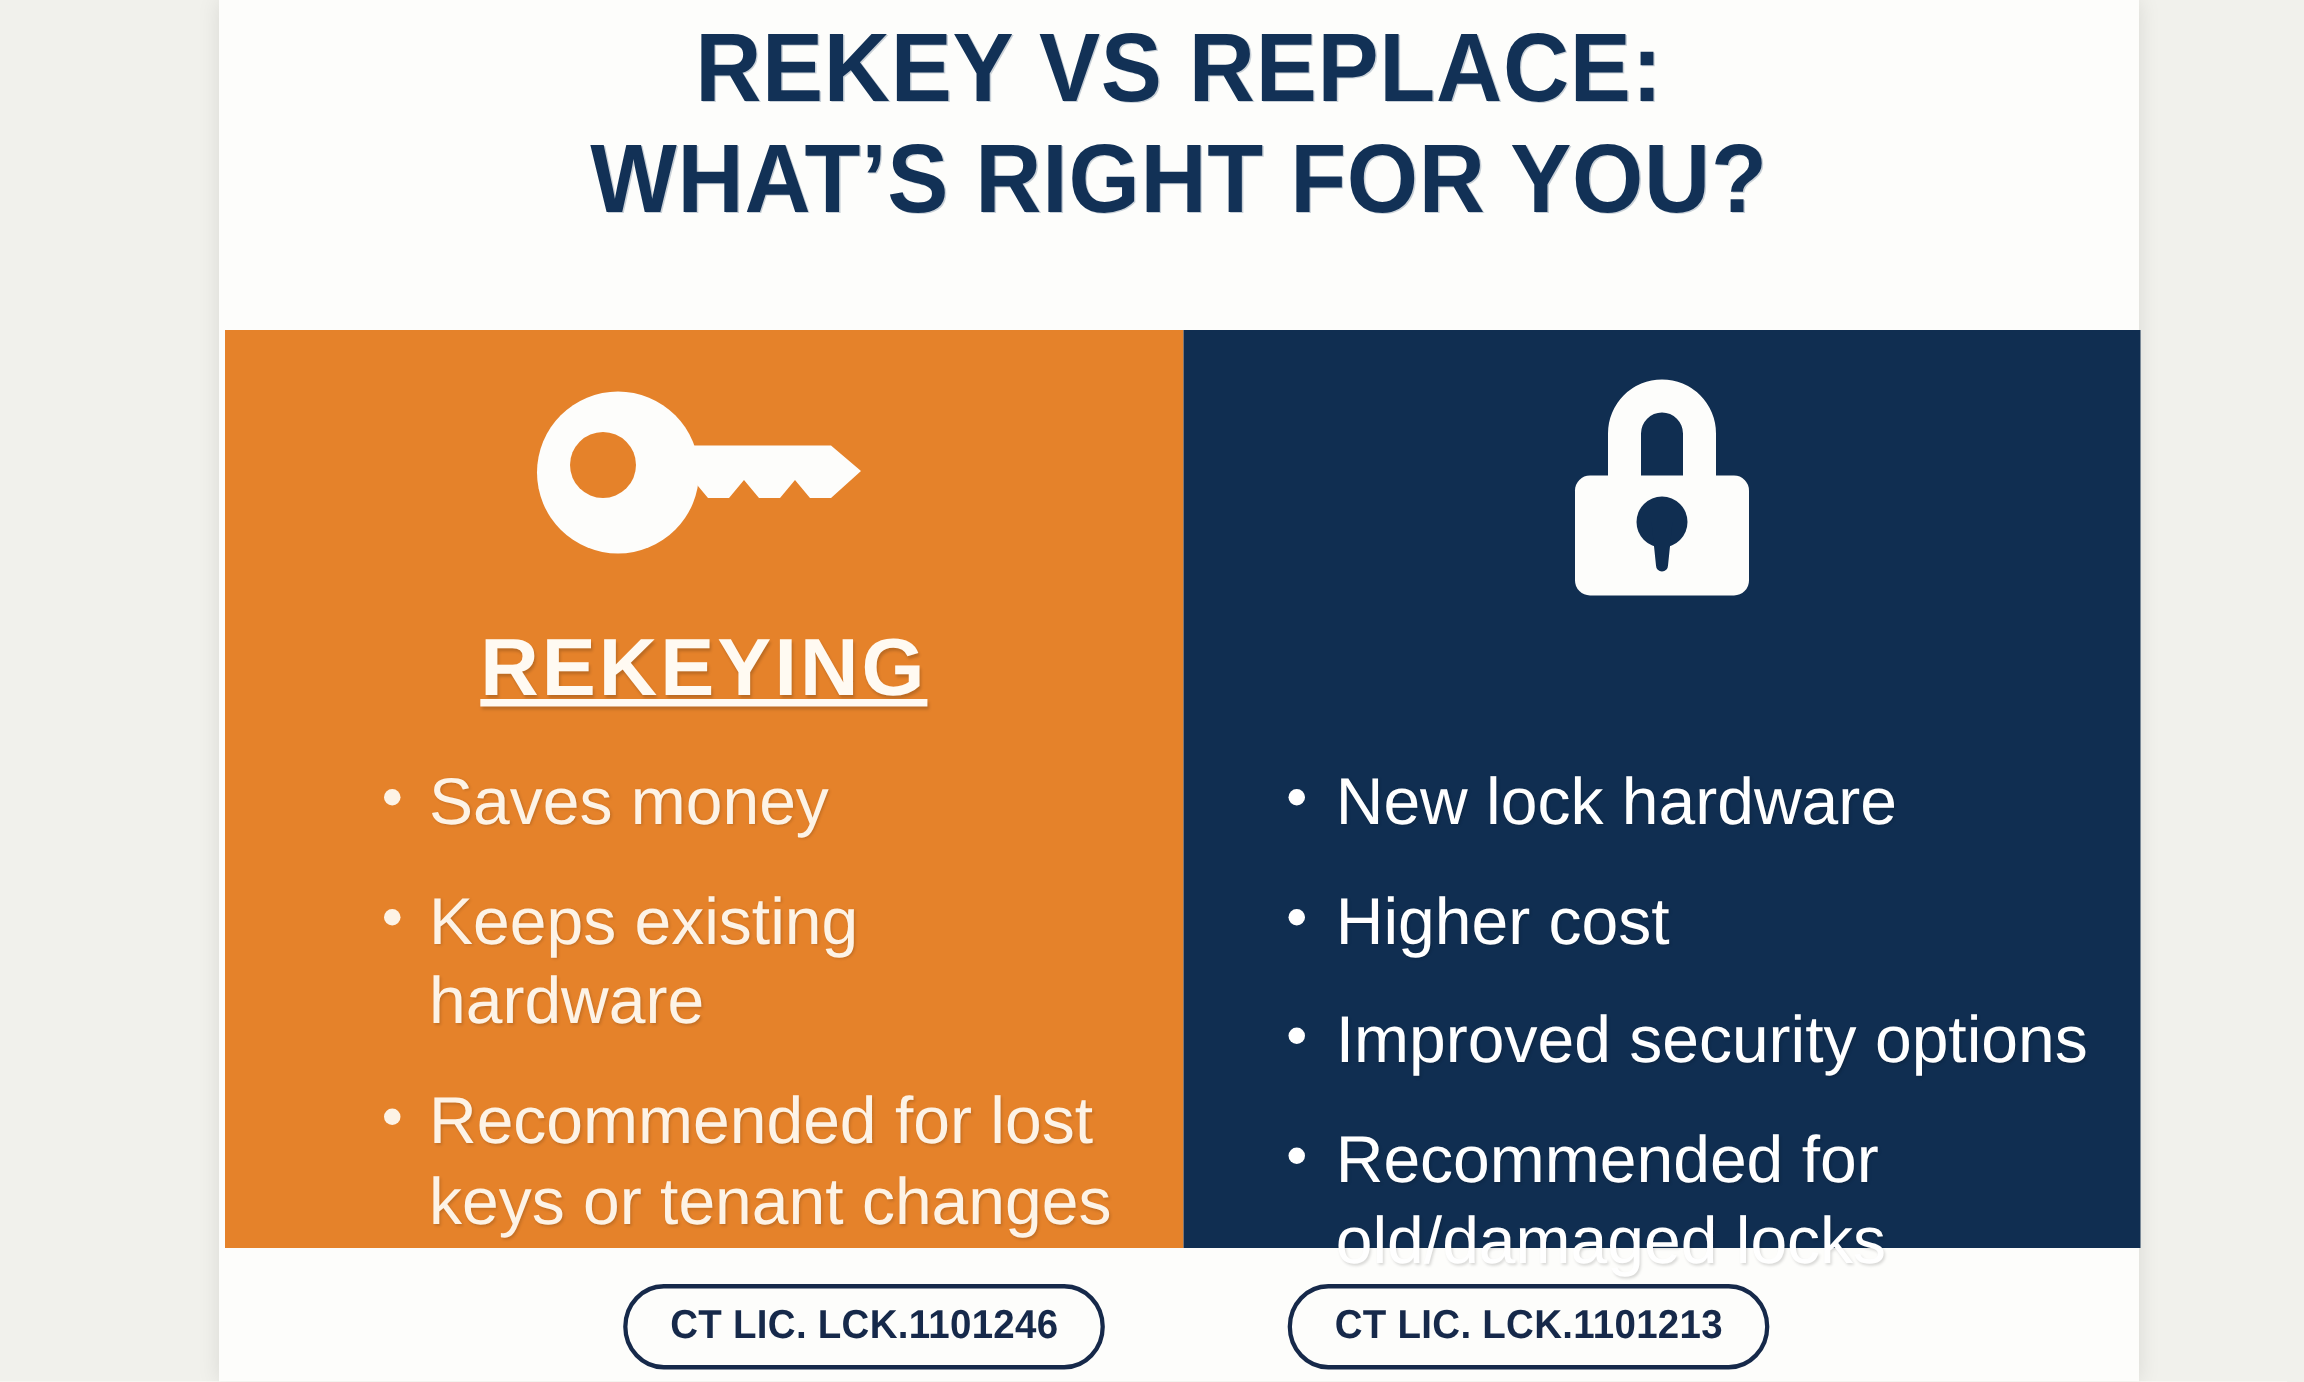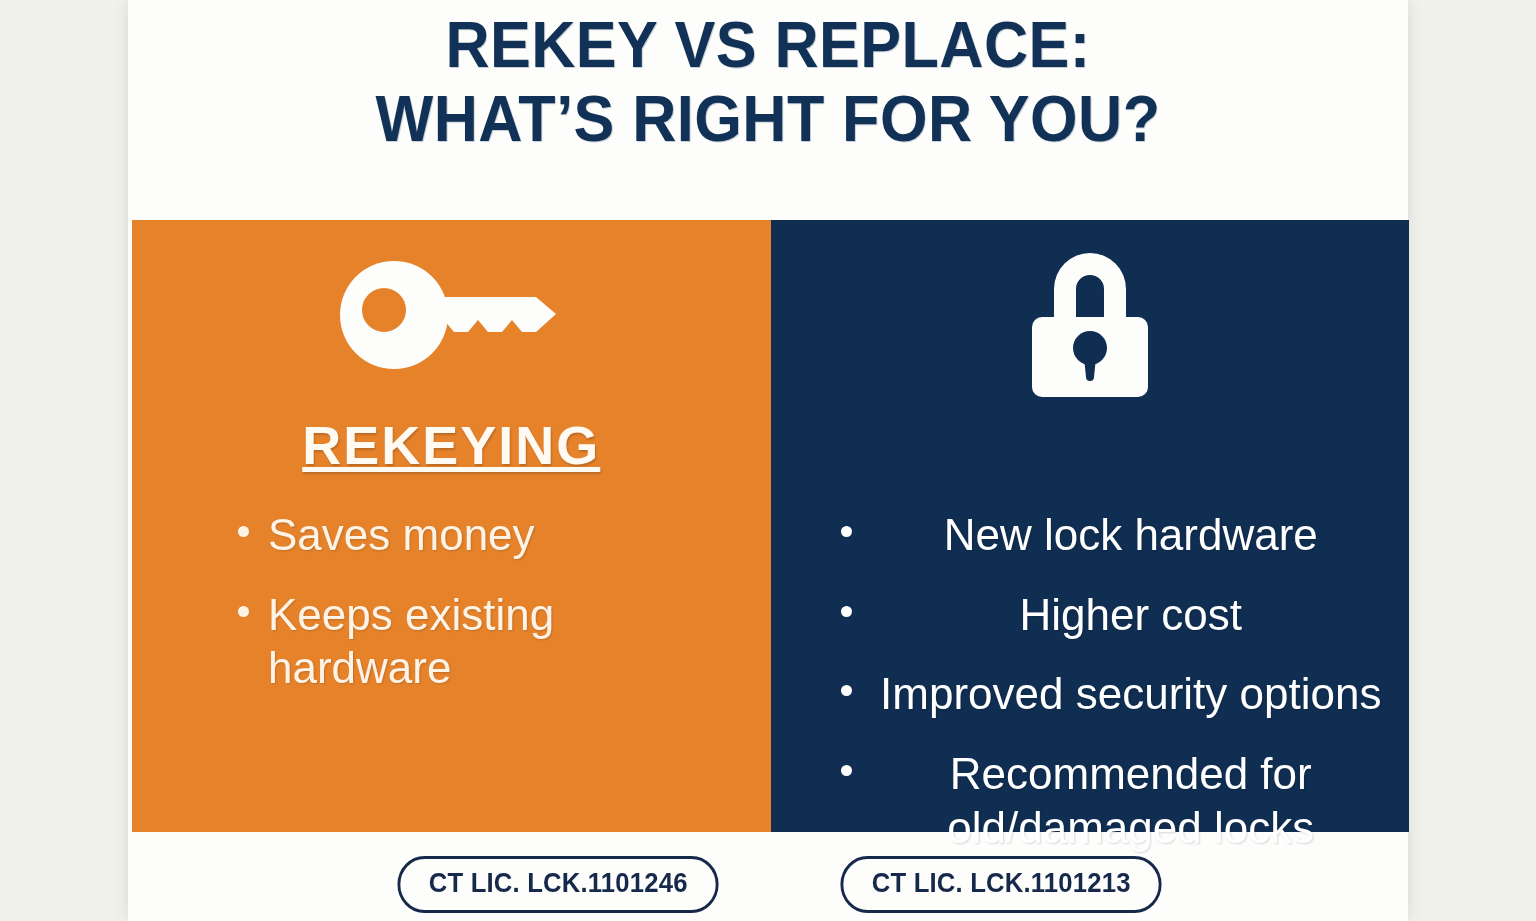--- a/index.html
+++ b/index.html
@@ -18,21 +18,21 @@
   #stage {
     position: relative;
     width: 1536px;
     height: 921px;
     background: #f1f1ec;
   }
 
   
   .card {
     position: absolute;
-    left: 128px;
+    left: 146px;
     top: 0;
     width: 1280px;
     height: 921px;
     background: #fdfdfb;
     box-shadow: 0 0 14px rgba(0,0,0,0.10);
   }
 
   
   .title-block {
     position: absolute;
@@ -108,21 +108,21 @@
 
   
   .bullets {
     position: absolute;
     top: 288px;
     margin: 0;
     padding: 0;
     list-style: none;
   }
   .panel.rekey .bullets { left: 104px; right: 30px; }
-  .panel.replace .bullets { left: 68px; right: 20px; text-align: center; }
+  .panel.replace .bullets { left: 68px; right: 20px; }
 
   .bullet {
     position: relative;
     padding-left: 32px;
     margin-bottom: 26px;
     font-size: 44px;
     line-height: 1.22;
     color: #fdf3e6;
     text-shadow: 1px 1px 2px rgba(0,0,0,0.15);
   }
@@ -185,20 +185,21 @@
               <circle cx="58" cy="65" r="54"></circle>
               <path d="M103 47 H200 L220 64 L200 82 H186 L176 70 L166 82 H152 L142 70 L132 82 H118 L108 70 L99 82 H96 Z"></path>
             </g>
             <circle cx="48" cy="60" r="22" fill="#e5822a"></circle>
           </svg>
         </div>
         <div class="panel-heading">REKEYING</div>
         <ul class="bullets">
           <li class="bullet">Saves money</li>
           <li class="bullet">Keeps existing hardware</li>
+          <li class="bullet">Recommended for lost keys or tenant changes</li>
         </ul>
       </div>
 
       <div class="panel replace">
         <div class="icon-wrap">
           <svg width="160" height="172" viewBox="0 0 160 172" aria-hidden="true">
             <path d="M44 92 V60 a36 36 0 0 1 72 0 V92 h-22 V60 a14 14 0 0 0 -28 0 V92 Z" fill="#fdfdfb"></path>
             <rect x="22" y="88" width="116" height="80" rx="10" fill="#fdfdfb"></rect>
             <g fill="#102e51">
               <circle cx="80" cy="119" r="17"></circle>

